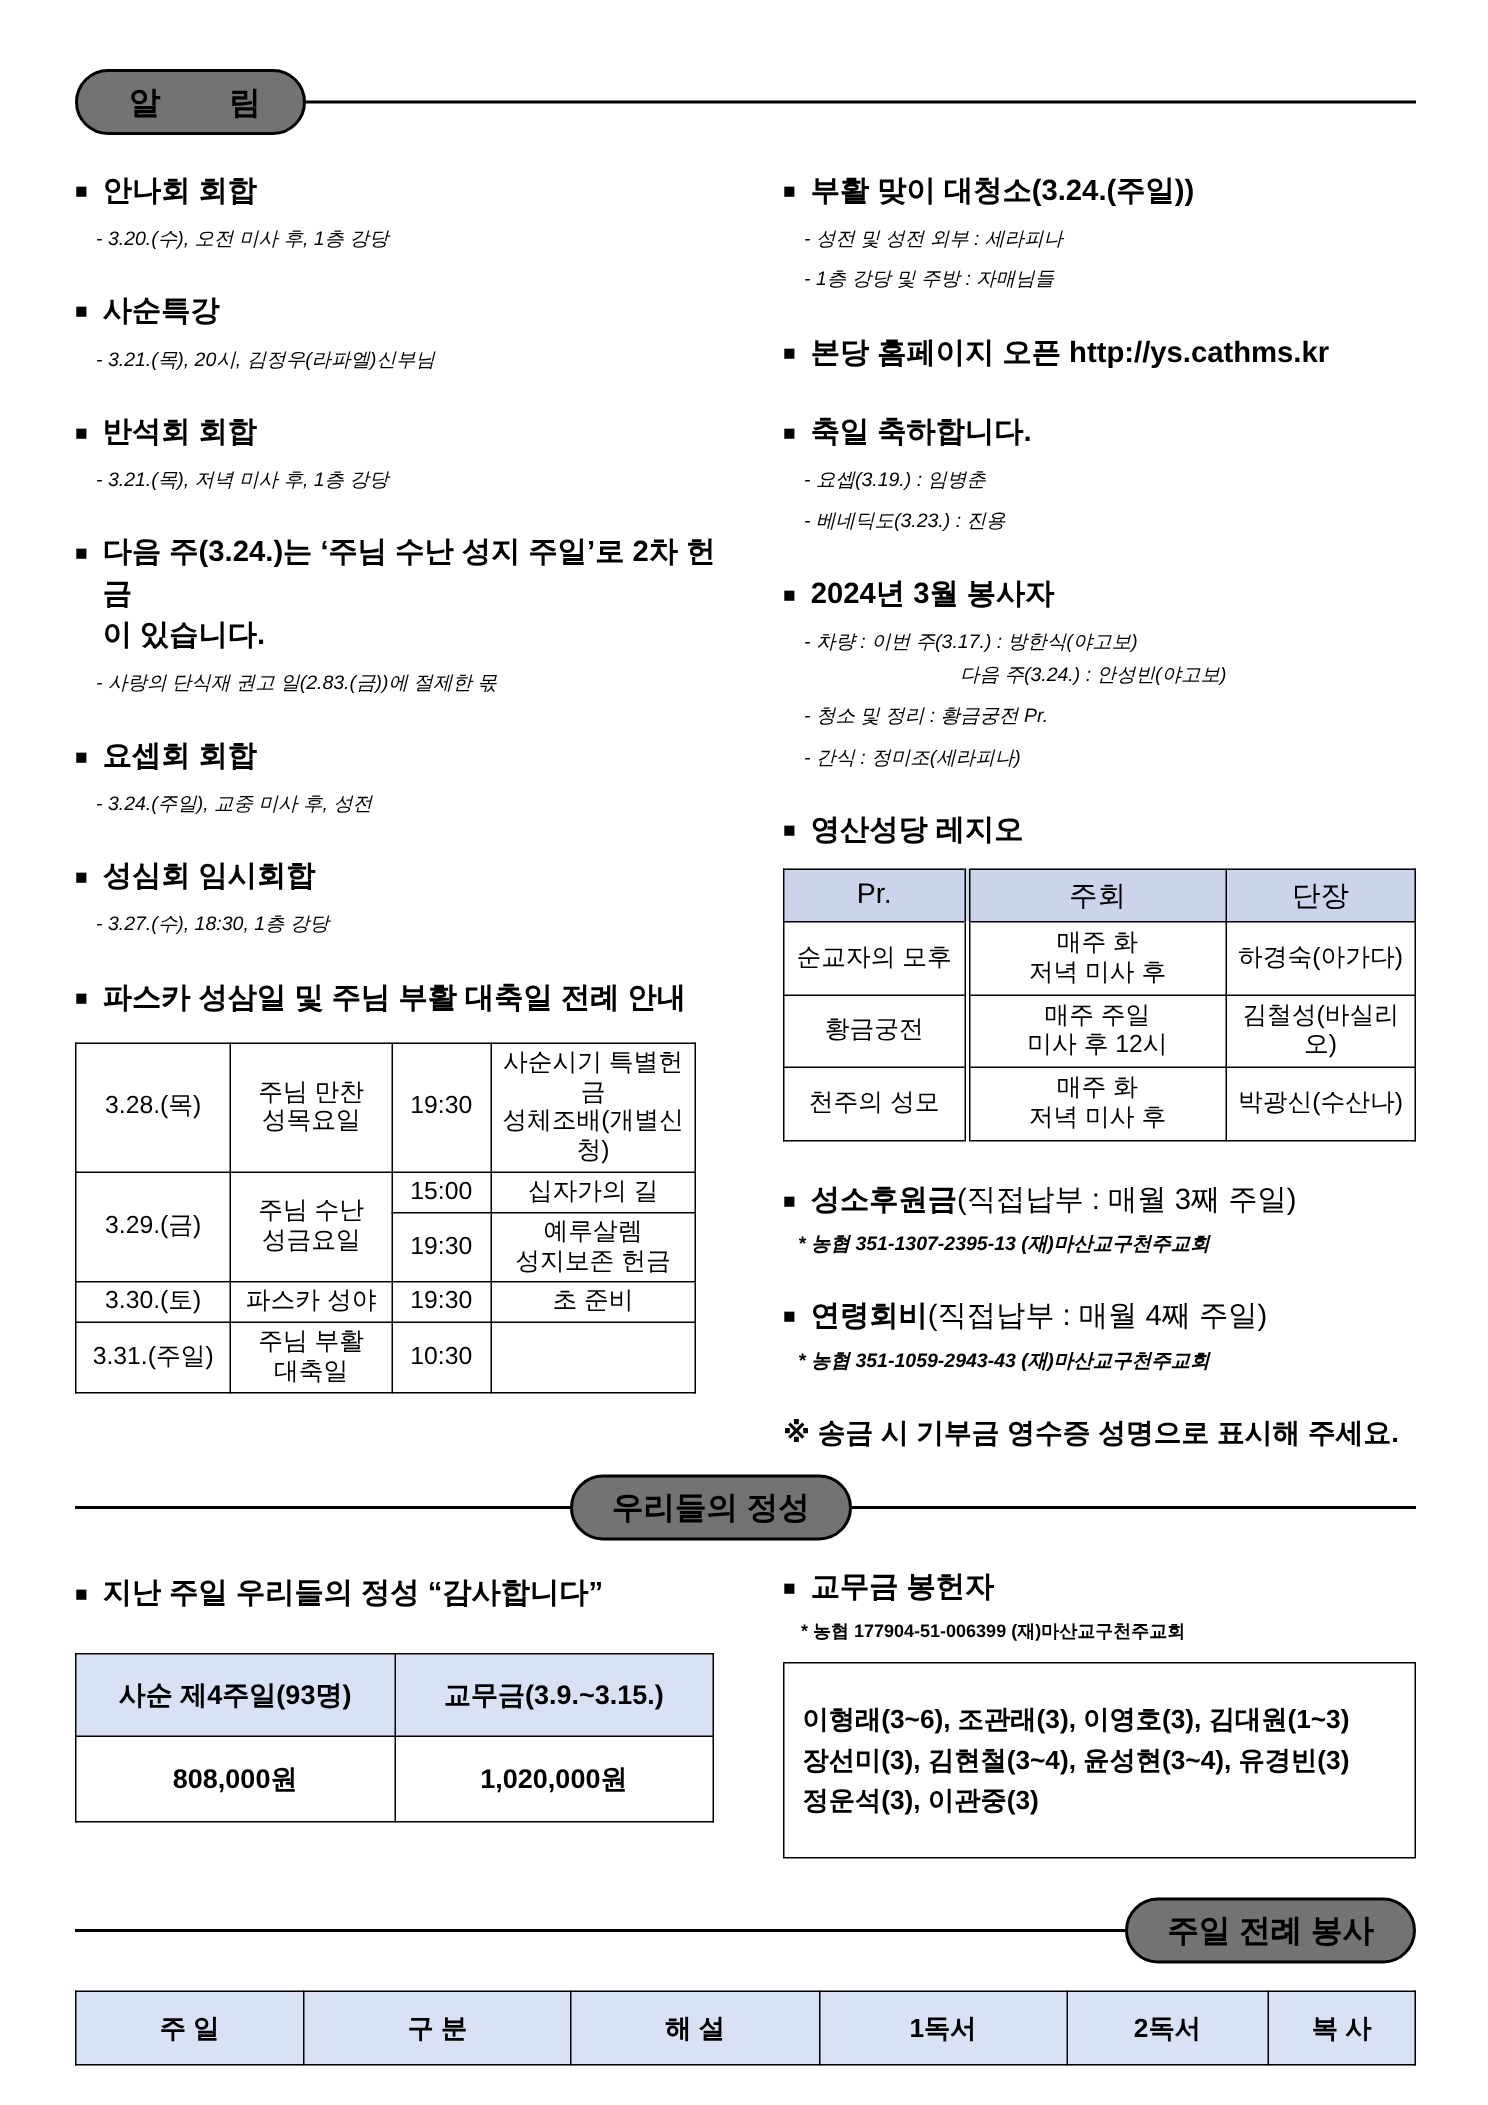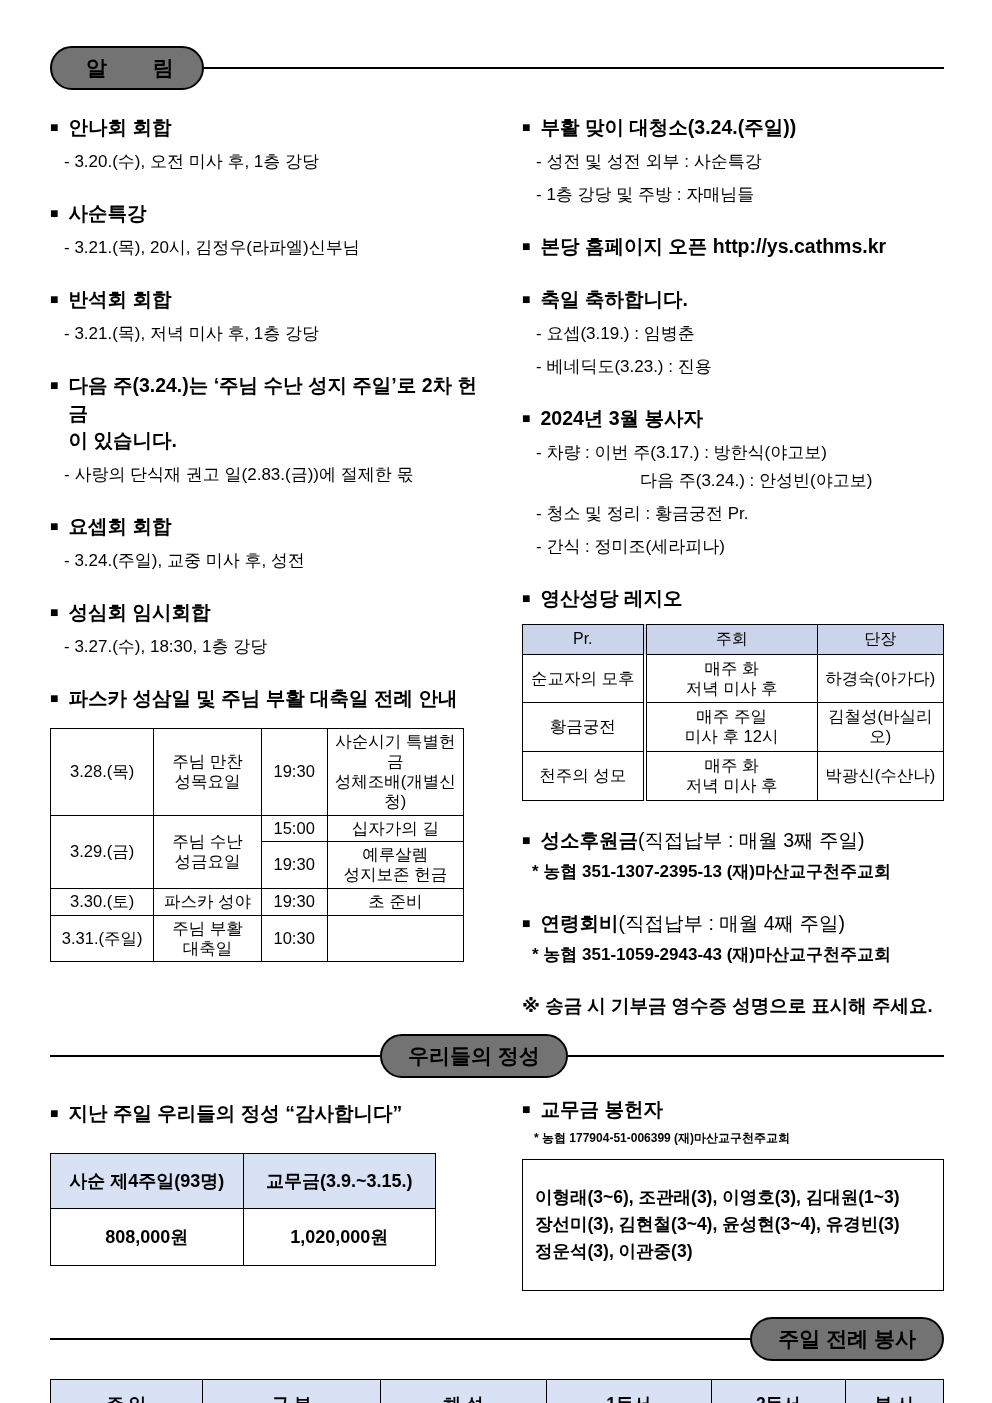--- a/index.html
+++ b/index.html
@@ -30,41 +30,41 @@
 
   
   .cols { display: flex; gap: 34px; margin-top: 24px; }
   .col-left { width: 438px; flex-shrink: 0; }
   .col-right { flex: 1; min-width: 0; }
 
   .sec { margin-bottom: 26px; }
   .sec-title { display: flex; gap: 10px; font-weight: bold; font-size: 19.5px; line-height: 1.4; }
   .bullet { font-size: 14px; padding-top: 4px; }
   .pre { white-space: pre-line; }
-  .sec-line { font-size: 17px; line-height: 1.4; padding-left: 14px; margin-top: 9px; }
+  .sec-line { font-size: 13px; line-height: 1.4; padding-left: 14px; margin-top: 9px; font-style: italic; }
   .sec-line.indent { padding-left: 118px; margin-top: 4px; }
   .star { font-weight: bold; padding-left: 10px; margin-top: 6px; }
   .note-line { font-weight: bold; font-size: 18.5px; margin-top: 2px; }
 
   
   table { border-collapse: collapse; }
   td, th { border: 1.7px solid var(--border); text-align: center; vertical-align: middle; }
 
   
   .paska { width: 414px; margin-top: 16px; }
   .paska td { font-size: 16.5px; line-height: 1.2; padding: 3px 2px; }
 
   
   .legio { width: 100%; margin-top: 12px; }
-  .legio th { background: var(--legio-header-bg); font-weight: normal; font-size: 16px; padding: 4px 2px; }
+  .legio th { background: var(--legio-header-bg); font-weight: normal; font-size: 19px; padding: 4px 2px; }
   .legio td { font-size: 16.5px; line-height: 1.2; padding: 4px 2px; }
   .dbl { border-right: 4px double var(--border); }
 
   
-  .offering { width: 386px; margin-top: 26px; }
+  .offering { width: 426px; margin-top: 26px; }
   .offering th { background: var(--table-header-bg); font-size: 18px; font-weight: bold; padding: 15px 4px; }
   .offering td { font-size: 18px; font-weight: bold; padding: 16px 4px; }
 
   
   .acct { font-weight: bold; font-size: 12px; padding-left: 12px; margin-top: 7px; }
   .donor-box {
     border: 1.7px solid var(--border); margin-top: 12px; padding: 24px 12px;
     font-weight: bold; font-size: 17.5px; line-height: 1.55; white-space: pre-line;
   }
 
@@ -191,21 +191,21 @@
       </div>
     </div>
 
     <div class="col-right">
 
       <div class="sec">
         <div class="sec-title">
             <span class="bullet">■</span>
             <span>부활 맞이 대청소(3.24.(주일))</span>
           </div>
-        <div class="sec-line">- 성전 및 성전 외부 : 사순특강</div>
+        <div class="sec-line">- 성전 및 성전 외부 : 세라피나</div>
         <div class="sec-line">- 1층 강당 및 주방 : 자매님들</div>
       </div>
 
       <div class="sec">
         <div class="sec-title">
             <span class="bullet">■</span>
             <span>본당 홈페이지 오픈 http://ys.cathms.kr</span>
           </div>
       </div>
 

